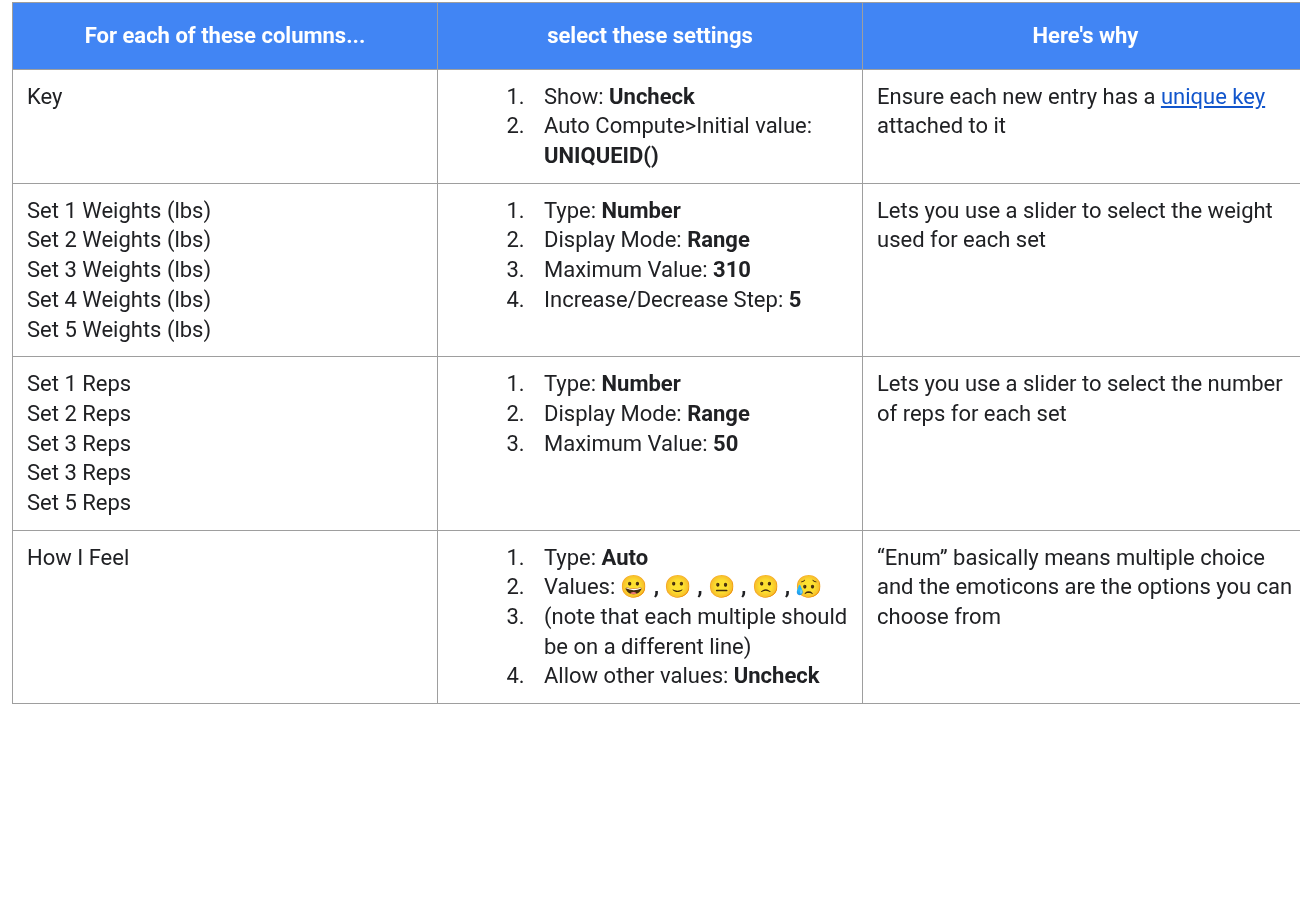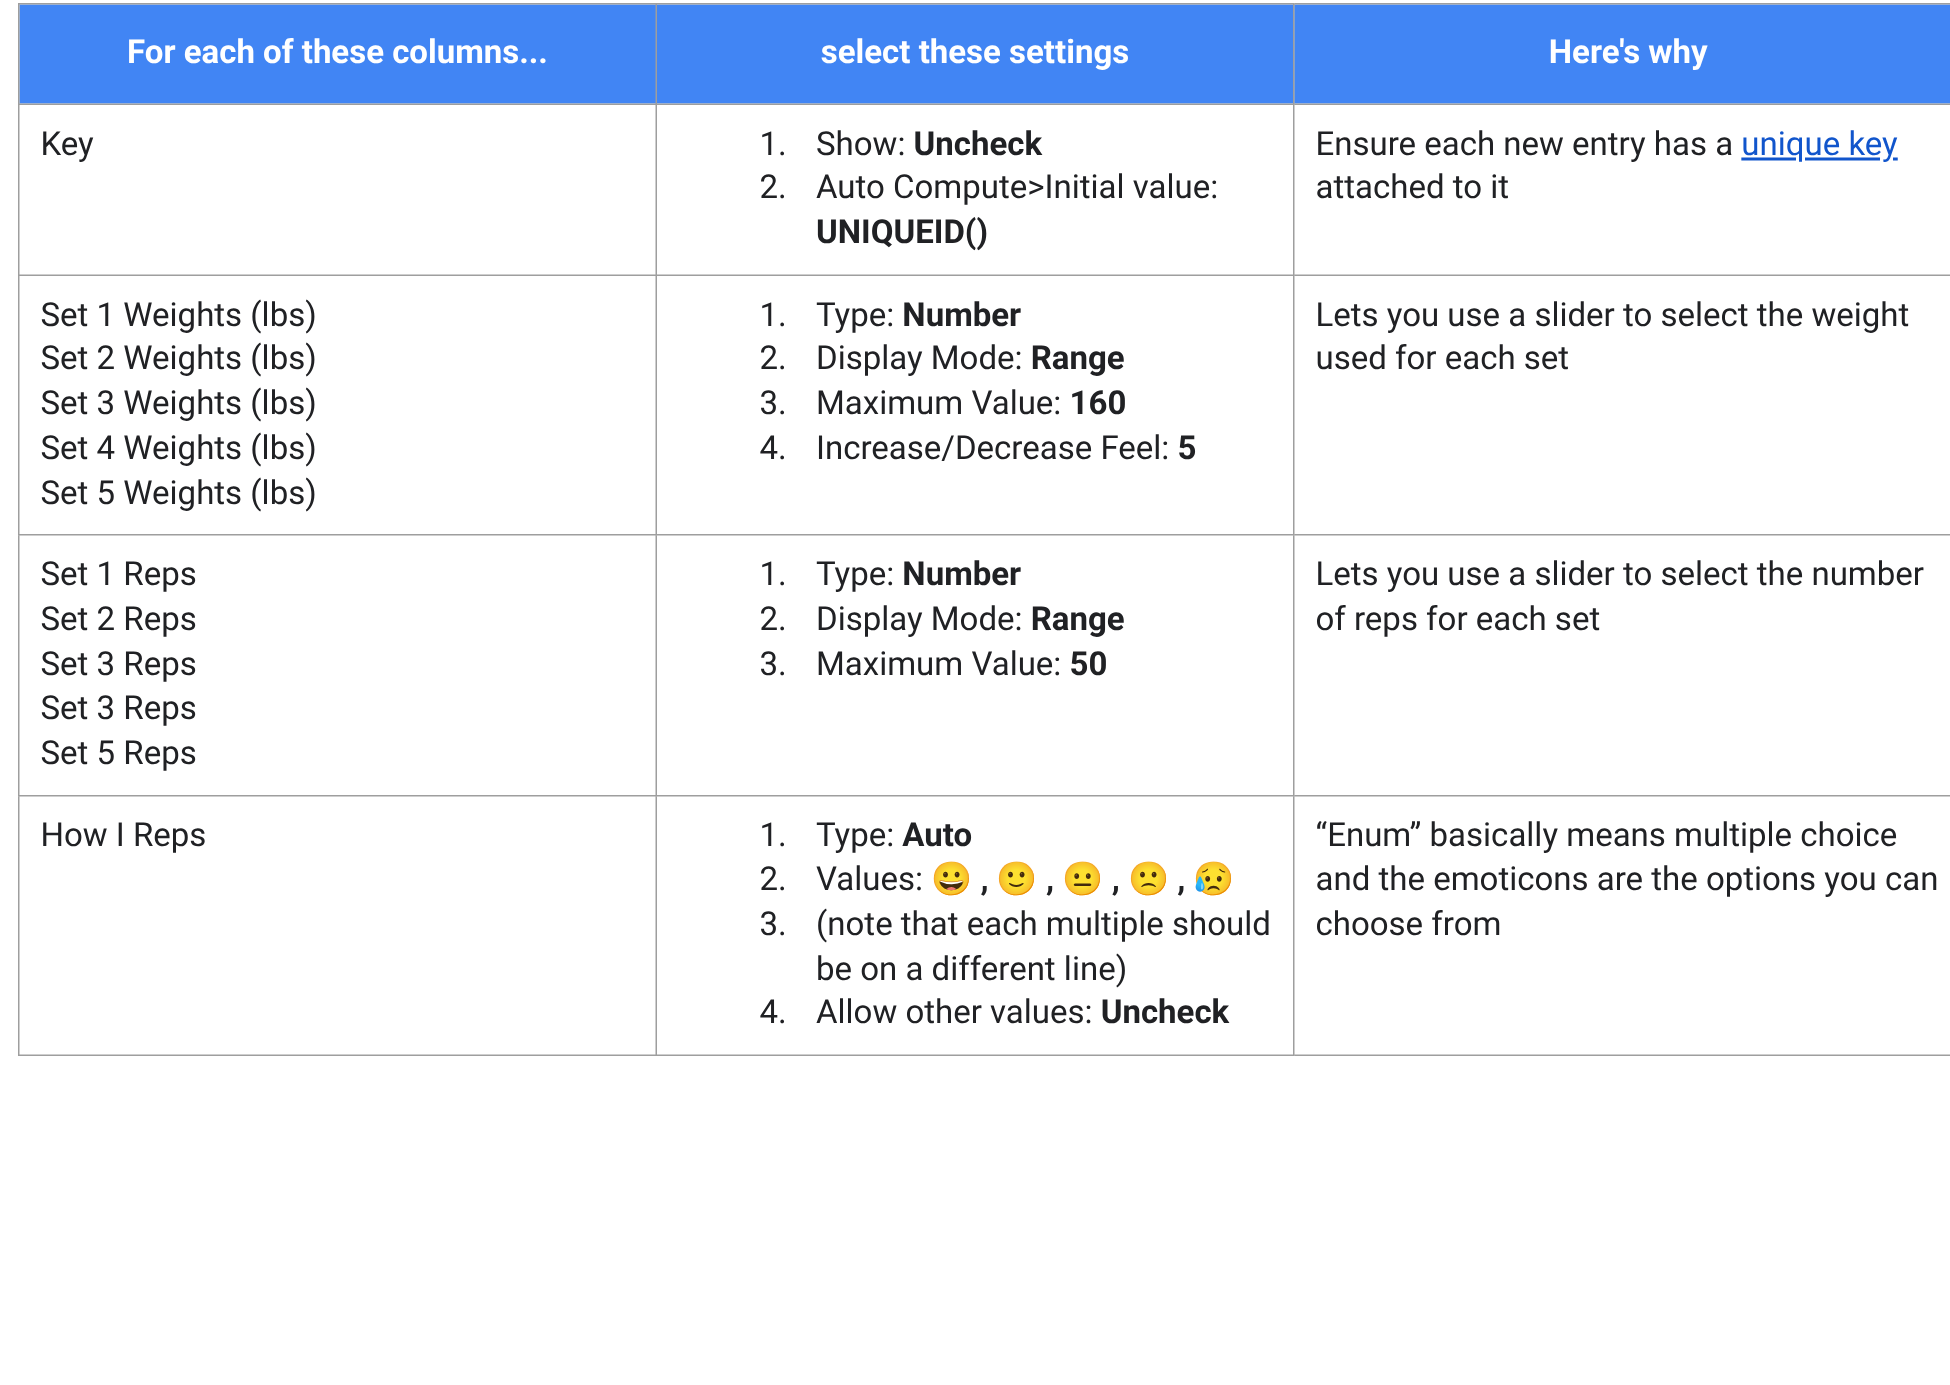--- a/index.html
+++ b/index.html
@@ -105,22 +105,22 @@
               <div>Set 2 Weights (lbs)</div>
               <div>Set 3 Weights (lbs)</div>
               <div>Set 4 Weights (lbs)</div>
               <div>Set 5 Weights (lbs)</div>
             </div>
           </td>
           <td>
             <ol class="settings">
               <li><span>Type: </span><span class="b">Number</span></li>
               <li><span>Display Mode: </span><span class="b">Range</span></li>
-              <li><span>Maximum Value: </span><span class="b">160</span></li>
-              <li><span>Increase/Decrease Feel: </span><span class="b">5</span></li>
+              <li><span>Maximum Value: </span><span class="b">310</span></li>
+              <li><span>Increase/Decrease Step: </span><span class="b">5</span></li>
             </ol>
           </td>
           <td><span>Lets you use a slider to select the weight used for each set</span></td>
         </tr>
         <tr>
           <td>
             <div class="col-lines">
               <div>Set 1 Reps</div>
               <div>Set 2 Reps</div>
               <div>Set 3 Reps</div>
@@ -133,21 +133,21 @@
               <li><span>Type: </span><span class="b">Number</span></li>
               <li><span>Display Mode: </span><span class="b">Range</span></li>
               <li><span>Maximum Value: </span><span class="b">50</span></li>
             </ol>
           </td>
           <td><span>Lets you use a slider to select the number of reps for each set</span></td>
         </tr>
         <tr>
           <td>
             <div class="col-lines">
-              <div>How I Reps</div>
+              <div>How I Feel</div>
             </div>
           </td>
           <td>
             <ol class="settings">
               <li><span>Type: </span><span class="b">Auto</span></li>
               <li><span>Values: </span><span class="b">😀 , 🙂 , 😐 , 🙁 , 😥</span></li>
               <li><span>(note that each multiple should be on a different line)</span></li>
               <li><span>Allow other values: </span><span class="b">Uncheck</span></li>
             </ol>
           </td>

